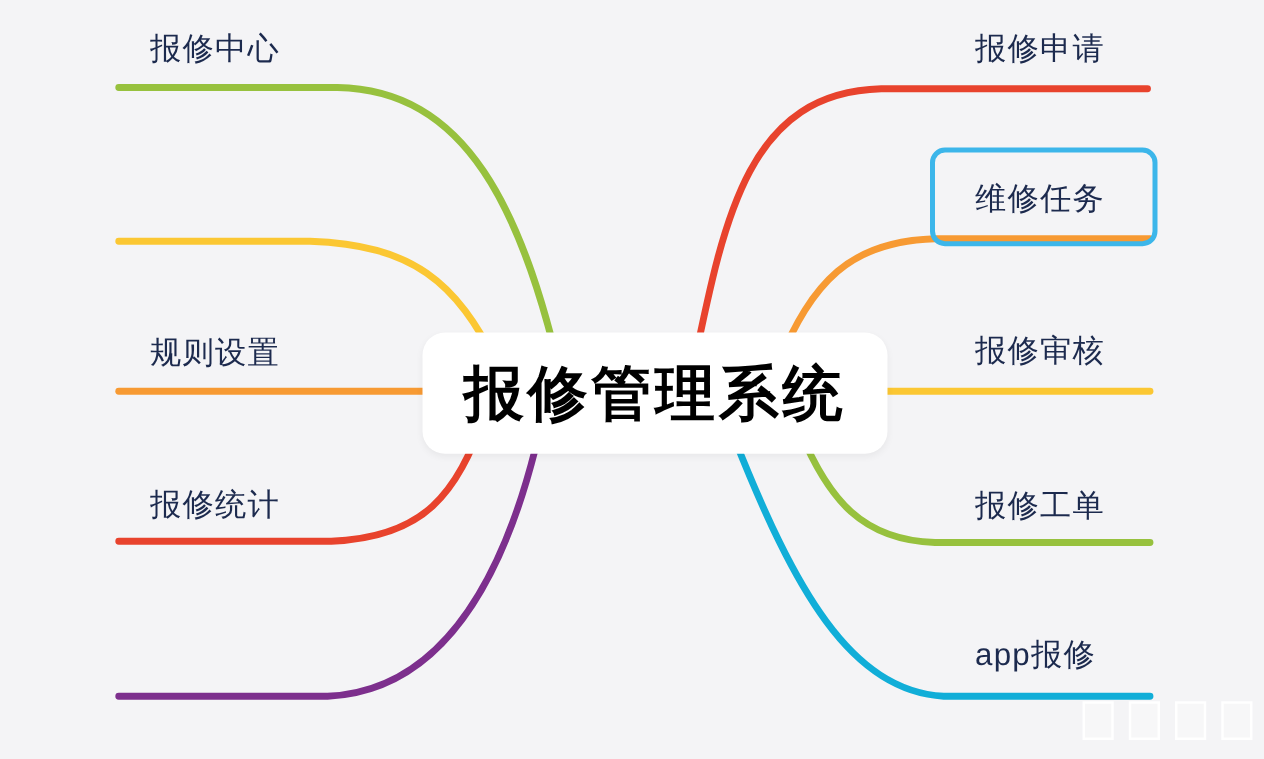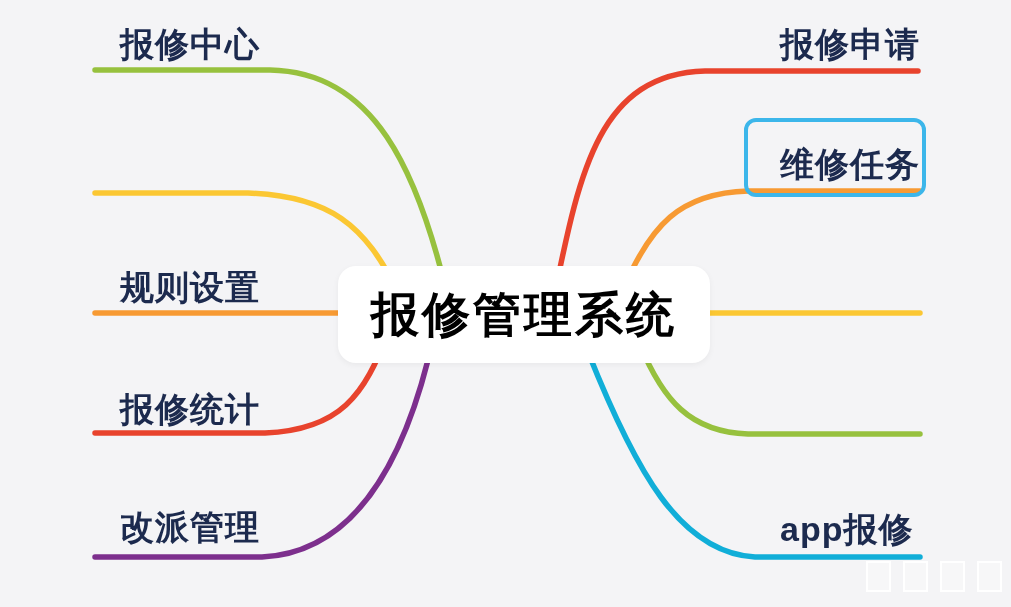--- a/index.html
+++ b/index.html
@@ -15,21 +15,21 @@
     font-family:"Liberation Sans","DejaVu Sans",sans-serif;
     width:1011px;height:607px;overflow:hidden;
   }
   .stage{
     position:relative;width:1011px;height:607px;background:var(--bg);
   }
   .stage svg{position:absolute;left:0;top:0;}
   .stage svg path{fill:none;stroke-width:5.5;stroke-linecap:round;}
   .topic{
     position:absolute;
-    font-size:34px;font-weight:bold;color:var(--navy);
+    font-size:25px;font-weight:normal;color:var(--navy);
     letter-spacing:1px;white-space:nowrap;line-height:1.2;
     cursor:pointer;
   }
   .center-node{
     position:absolute;left:338px;top:266px;width:372px;height:97px;
     background:var(--center-bg);border-radius:18px;
     display:flex;align-items:center;justify-content:center;
     font-size:48px;font-weight:900;color:var(--center-text);
     letter-spacing:3px;white-space:nowrap;
     box-shadow:0 2px 6px rgba(0,0,0,0.05);
@@ -65,24 +65,25 @@
     <path d="M918 71 H705 C600 74 580 170 555 292" stroke="#e8432d"></path>
     <path d="M920 191 H748 C680 193 650 225 622 292" stroke="#f79a33"></path>
     <path d="M920 313 H600" stroke="#fbc733"></path>
     <path d="M920 434 H748 C690 432 663 400 640 345" stroke="#97c13e"></path>
     <path d="M920 557 H755 C680 553 635 470 588 352" stroke="#11aed8"></path>
   </svg>
 
   <div class="topic" style="left:120px;top:24px">报修中心</div>
   <div class="topic" style="left:120px;top:389px">报修统计</div>
   <div class="topic" style="left:120px;top:267px">规则设置</div>
-  <div class="topic" style="left:120px;top:507px">改派管理</div>
 
   <div class="topic" style="left:780px;top:24px">报修申请</div>
   <div class="topic" style="left:780px;top:144px">维修任务</div>
+  <div class="topic" style="left:780px;top:266px">报修审核</div>
+  <div class="topic" style="left:780px;top:390px">报修工单</div>
   <div class="topic" style="left:780px;top:509px">app报修</div>
 
   <div class="selection-box"></div>
 
   <div class="center-node">报修管理系统</div>
 
   <div class="watermark">
     <span></span>
     <span></span>
     <span></span>

